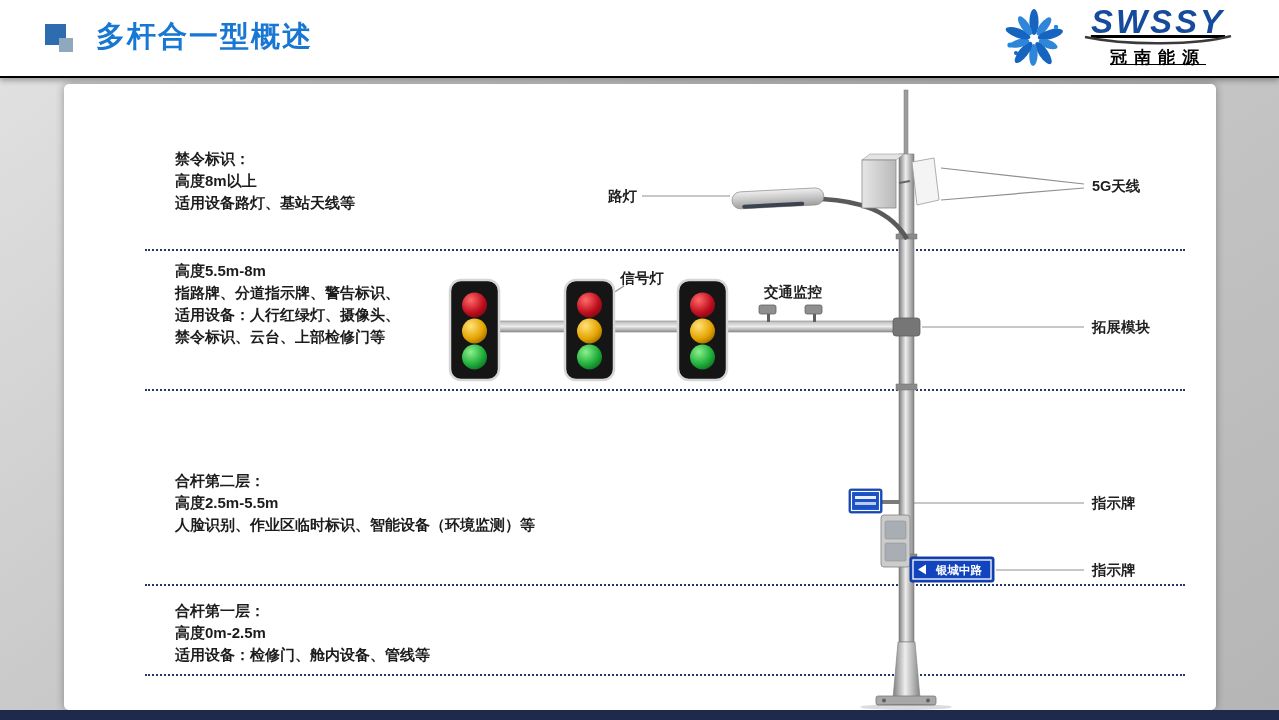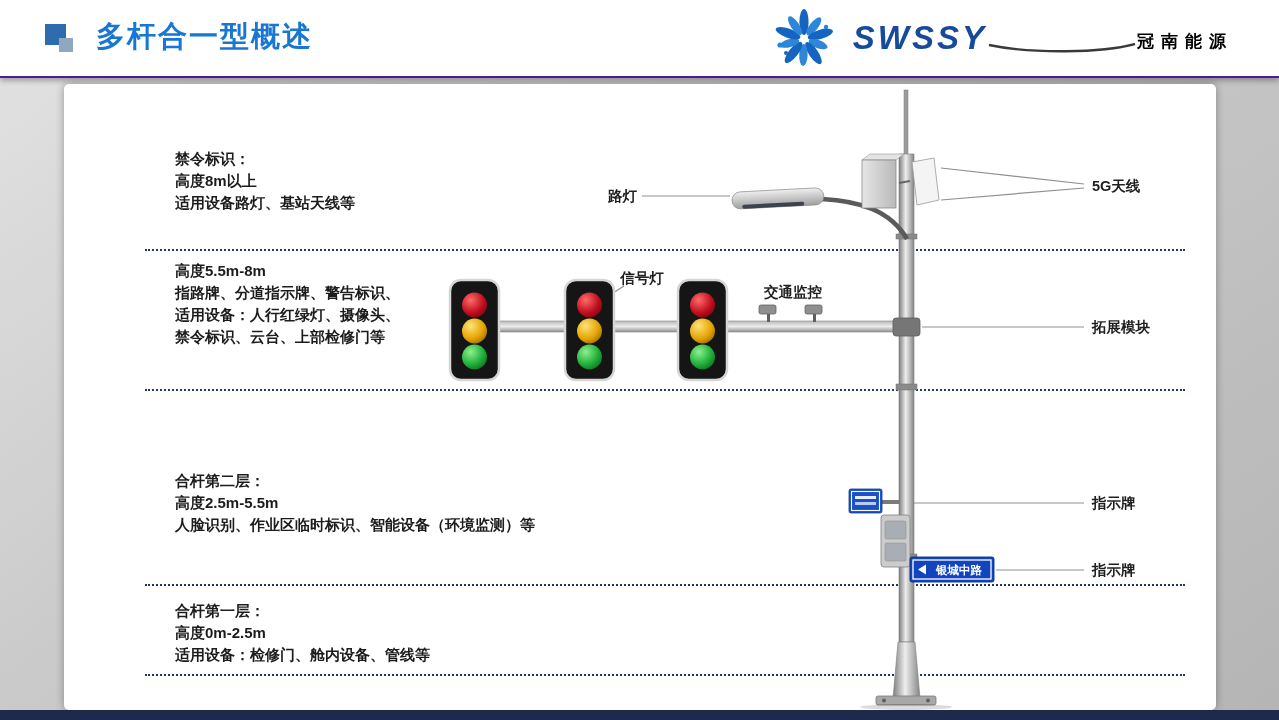--- a/index.html
+++ b/index.html
@@ -7,33 +7,33 @@
     width:1279px;height:720px;overflow:hidden;
     font-family:"Liberation Sans","DejaVu Sans",sans-serif;
     background:linear-gradient(145deg,#e3e3e3 0%,#c9c9c9 45%,#b5b5b5 100%);
     position:relative;
   }
   .slide{position:absolute;inset:0;}
 
   
   .topbar{
     position:absolute;left:0;top:0;width:100%;height:76px;
-    background:#ffffff;border-bottom:2px solid #4c1d95;
+    background:#ffffff;border-bottom:2px solid #000000;
     box-shadow:0 3px 5px rgba(0,0,0,.28);
   }
   .title-decor{position:absolute;left:45px;top:24px;width:36px;height:36px;}
   .title-decor .sq1{position:absolute;left:0;top:0;width:21px;height:21px;background:#2e6cb0;}
   .title-decor .sq2{position:absolute;left:14px;top:14px;width:14px;height:14px;background:#8fa8bd;}
   .page-title{
     position:absolute;left:96px;top:17px;margin:0;
     font-size:29px;font-weight:bold;color:#1777d2;letter-spacing:2px;
   }
   .logo{position:absolute;right:46px;top:4px;height:68px;display:flex;align-items:center;gap:14px;}
   .burst{width:72px;height:66px;}
-  .logo-txt{display:flex;flex-direction:row;align-items:flex-end;}
+  .logo-txt{display:flex;flex-direction:column;align-items:center;text-decoration:underline;}
   .brand{font-size:33px;font-weight:bold;font-style:italic;color:#164a9b;letter-spacing:3px;line-height:30px;}
   .swoosh{width:150px;height:10px;margin-top:-2px;}
   .company{font-size:17px;font-weight:bold;color:#000000;letter-spacing:7px;margin-top:1px;}
 
   
   .card{
     position:absolute;left:64px;top:84px;width:1152px;height:626px;
     background:#ffffff;border-radius:5px;
     box-shadow:0 0 9px rgba(0,0,0,.32);
   }

